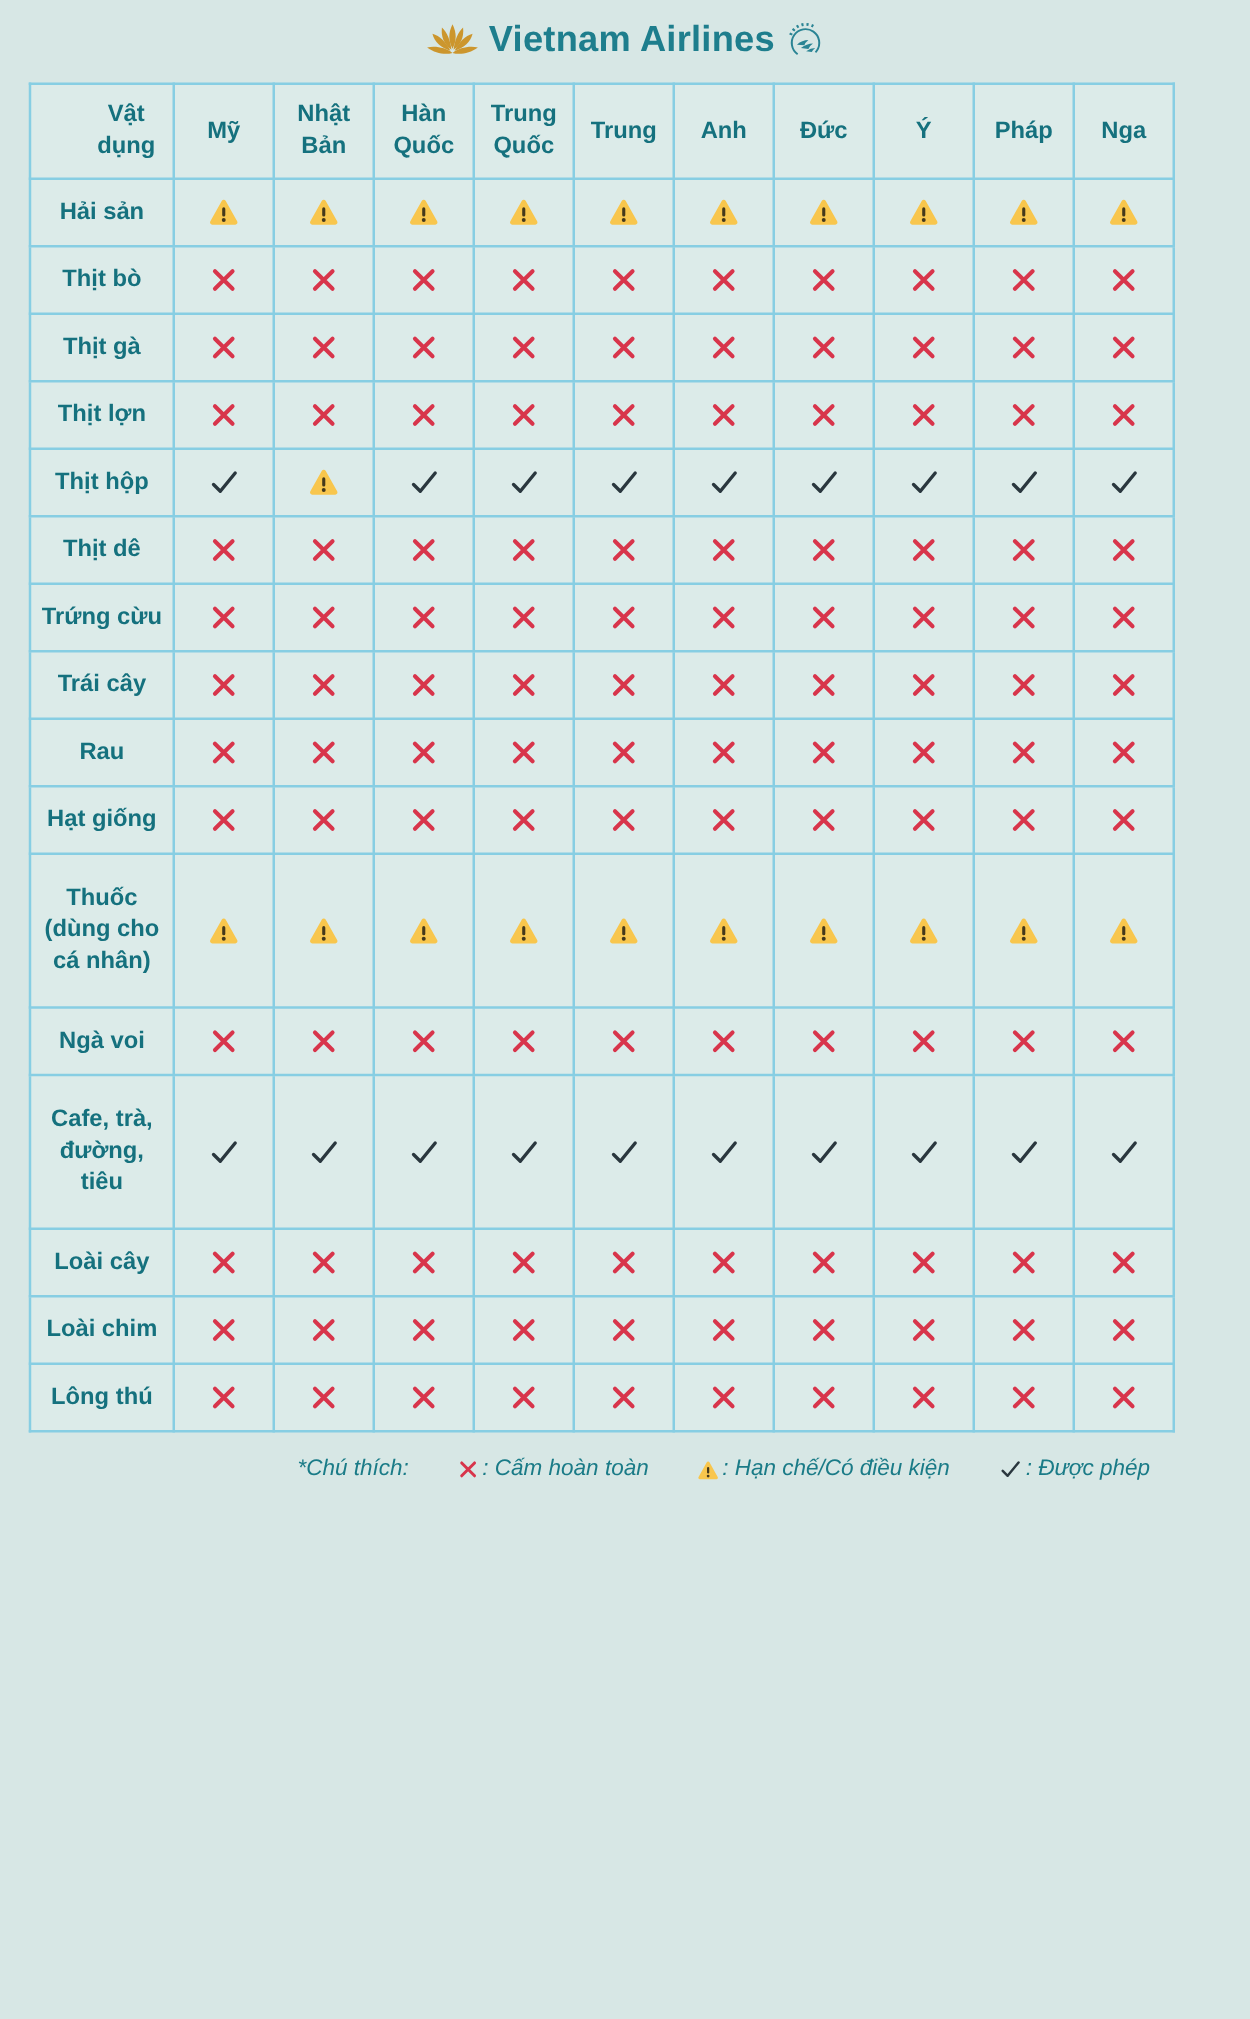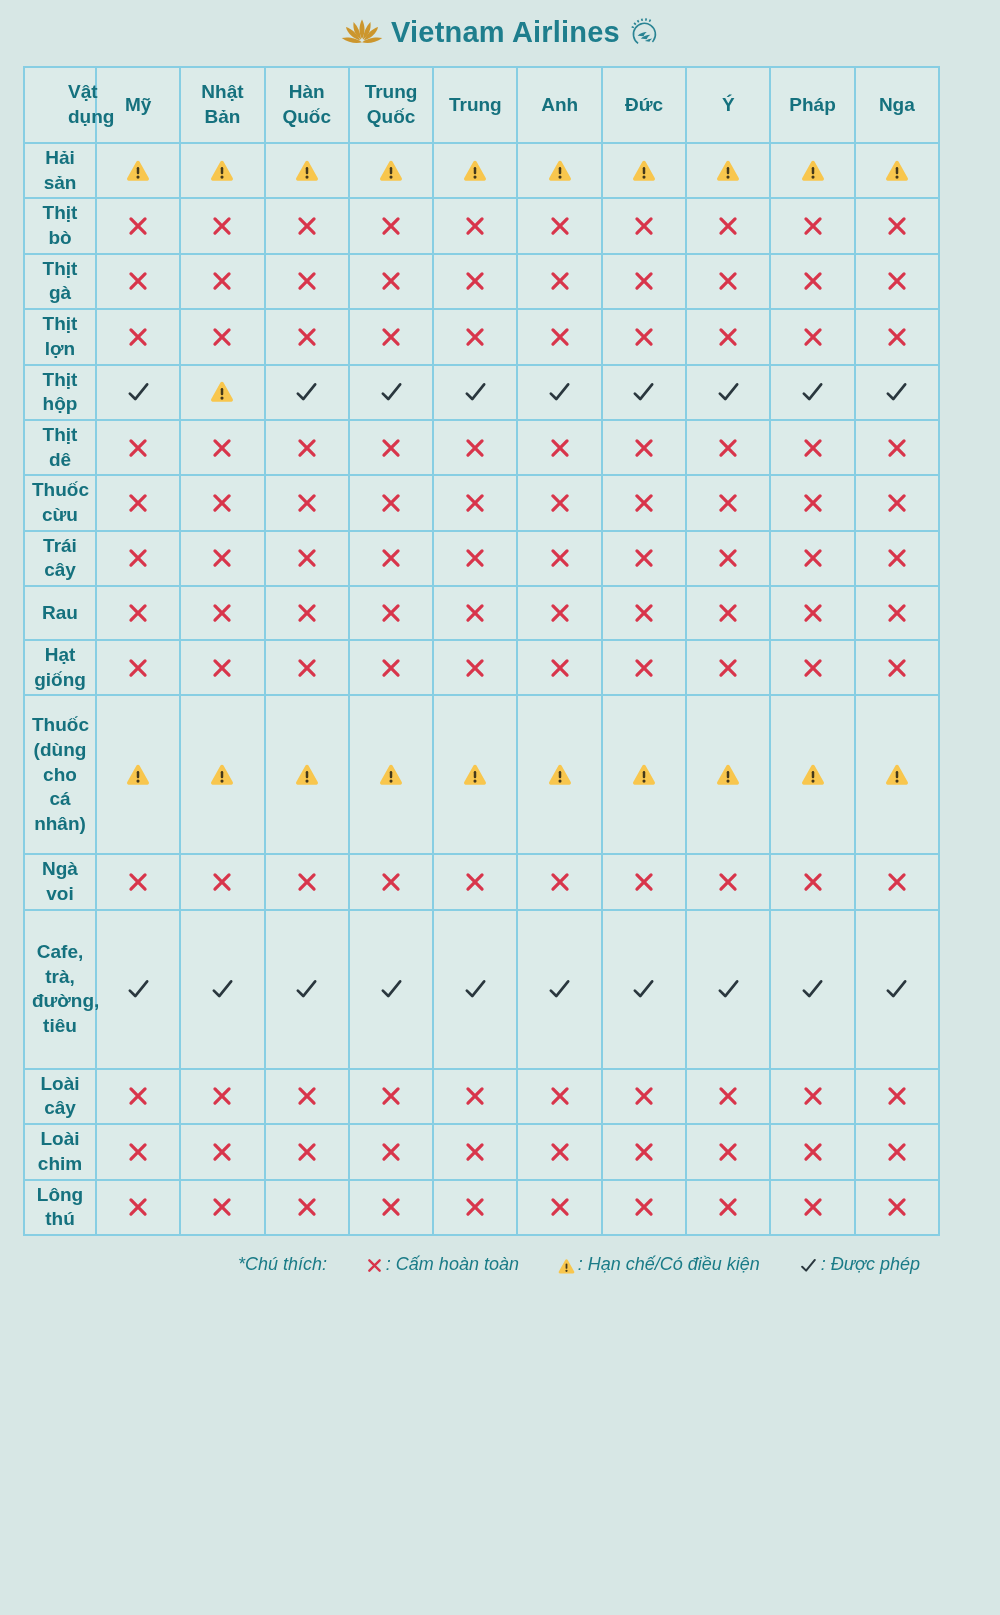--- a/index.html
+++ b/index.html
@@ -29,23 +29,23 @@
   th, td {
     border:2.5px solid #87cee3;
     text-align:center; vertical-align:middle;
     background:#dcebe9;
     padding:2px 4px;
   }
   thead tr { height:76px; }
   thead th {
     color:#15717e; font-size:19px; font-weight:700; line-height:1.3;
   }
-  thead th:first-child { width:72px;padding-left:43px; }
+  thead th:first-child { width:115px;padding-left:43px; }
   tbody tr { height:54px; }
-  tbody tr.tall { height:159px; }
+  tbody tr.tall { height:123px; }
   tbody th.rowlabel {
     color:#15717e; font-size:19px; font-weight:700; line-height:1.3;
     padding:2px 7px;
   }
   td svg { vertical-align:middle; }
   .legend {
     display:flex; align-items:center; justify-content:space-between;
     margin:18px 80px 16px 238px;
     color:#1a7b87; font-style:italic; font-size:18px;
   }
@@ -311,21 +311,21 @@
               <path d="M5.5 5.5 L18.5 18.5 M18.5 5.5 L5.5 18.5" stroke="#d8354b" stroke-width="3" stroke-linecap="round" fill="none"></path>
             </svg></td>
           <td><svg width="26" height="26" viewBox="0 0 24 24">
               <path d="M5.5 5.5 L18.5 18.5 M18.5 5.5 L5.5 18.5" stroke="#d8354b" stroke-width="3" stroke-linecap="round" fill="none"></path>
             </svg></td>
           <td><svg width="26" height="26" viewBox="0 0 24 24">
               <path d="M5.5 5.5 L18.5 18.5 M18.5 5.5 L5.5 18.5" stroke="#d8354b" stroke-width="3" stroke-linecap="round" fill="none"></path>
             </svg></td>
         </tr>
         <tr>
-          <th class="rowlabel">Thuốc cừu</th>
+          <th class="rowlabel">Trứng cừu</th>
           <td><svg width="26" height="26" viewBox="0 0 24 24">
               <path d="M5.5 5.5 L18.5 18.5 M18.5 5.5 L5.5 18.5" stroke="#d8354b" stroke-width="3" stroke-linecap="round" fill="none"></path>
             </svg></td>
           <td><svg width="26" height="26" viewBox="0 0 24 24">
               <path d="M5.5 5.5 L18.5 18.5 M18.5 5.5 L5.5 18.5" stroke="#d8354b" stroke-width="3" stroke-linecap="round" fill="none"></path>
             </svg></td>
           <td><svg width="26" height="26" viewBox="0 0 24 24">
               <path d="M5.5 5.5 L18.5 18.5 M18.5 5.5 L5.5 18.5" stroke="#d8354b" stroke-width="3" stroke-linecap="round" fill="none"></path>
             </svg></td>
           <td><svg width="26" height="26" viewBox="0 0 24 24">

